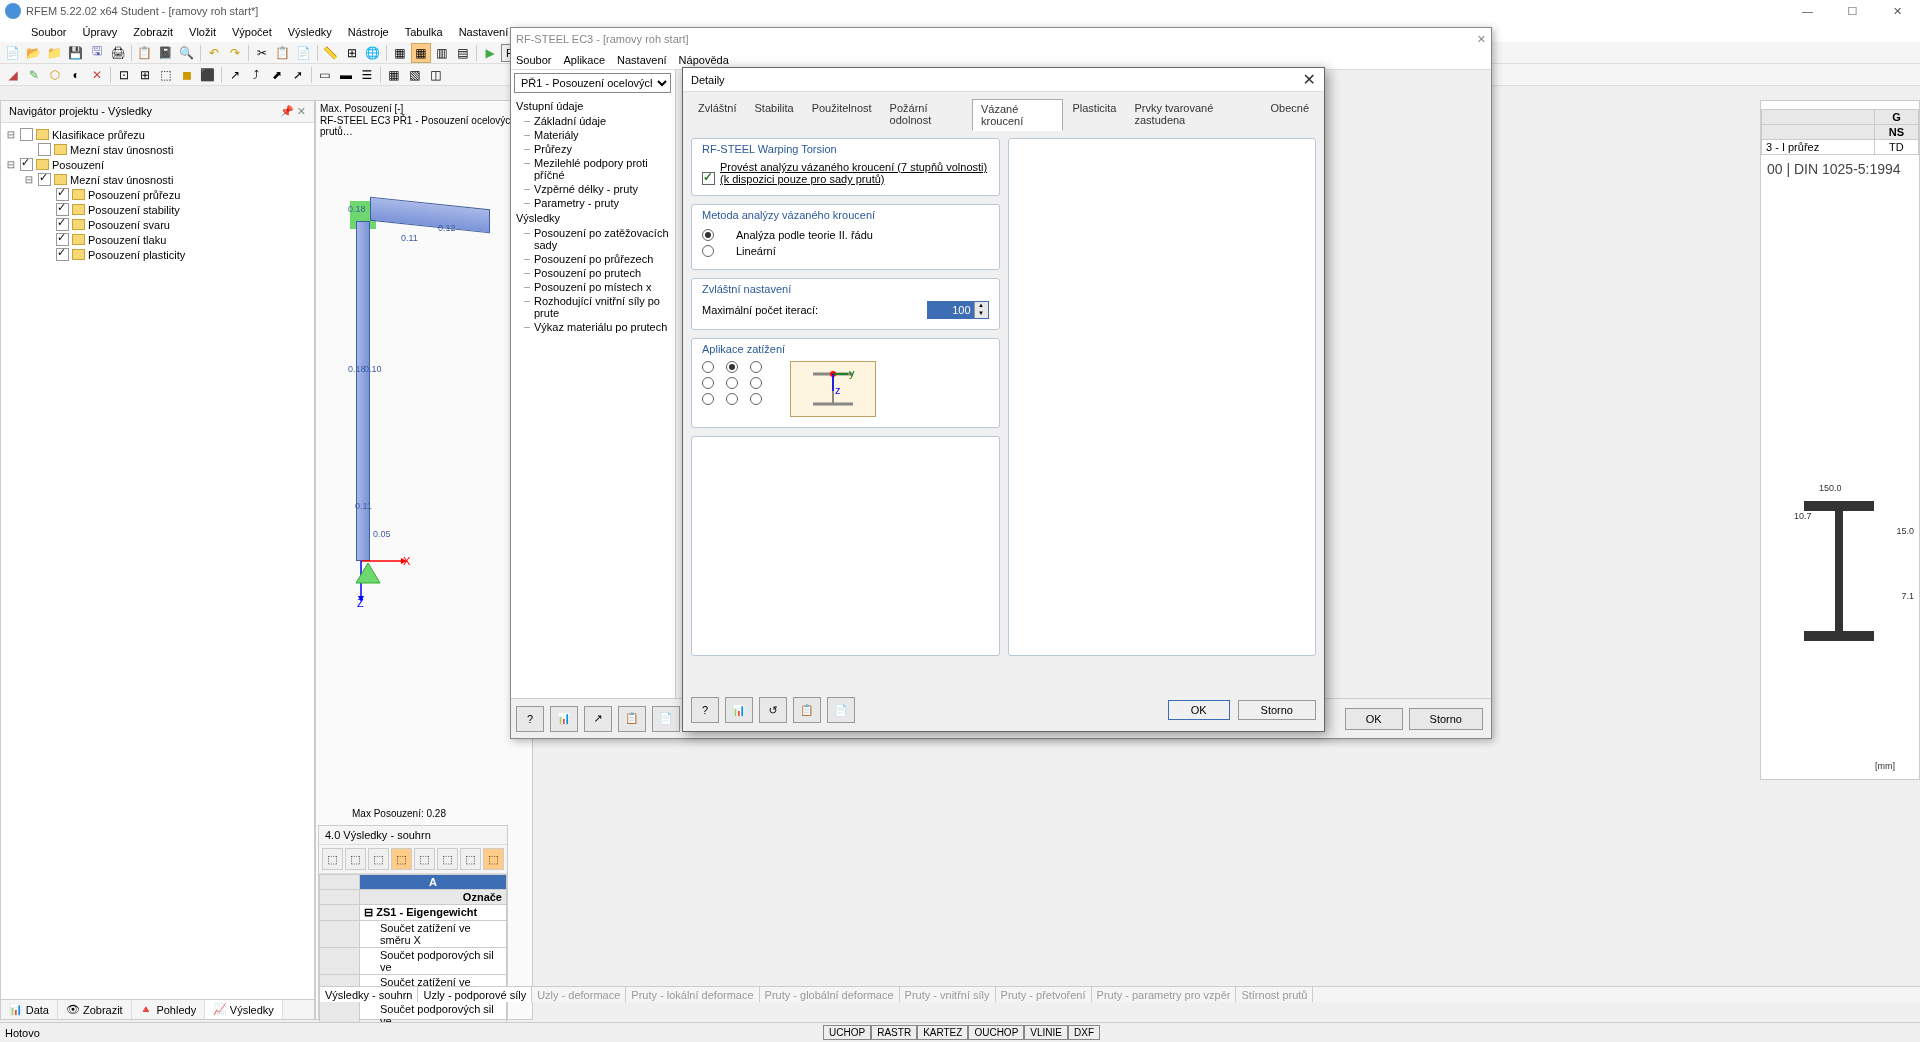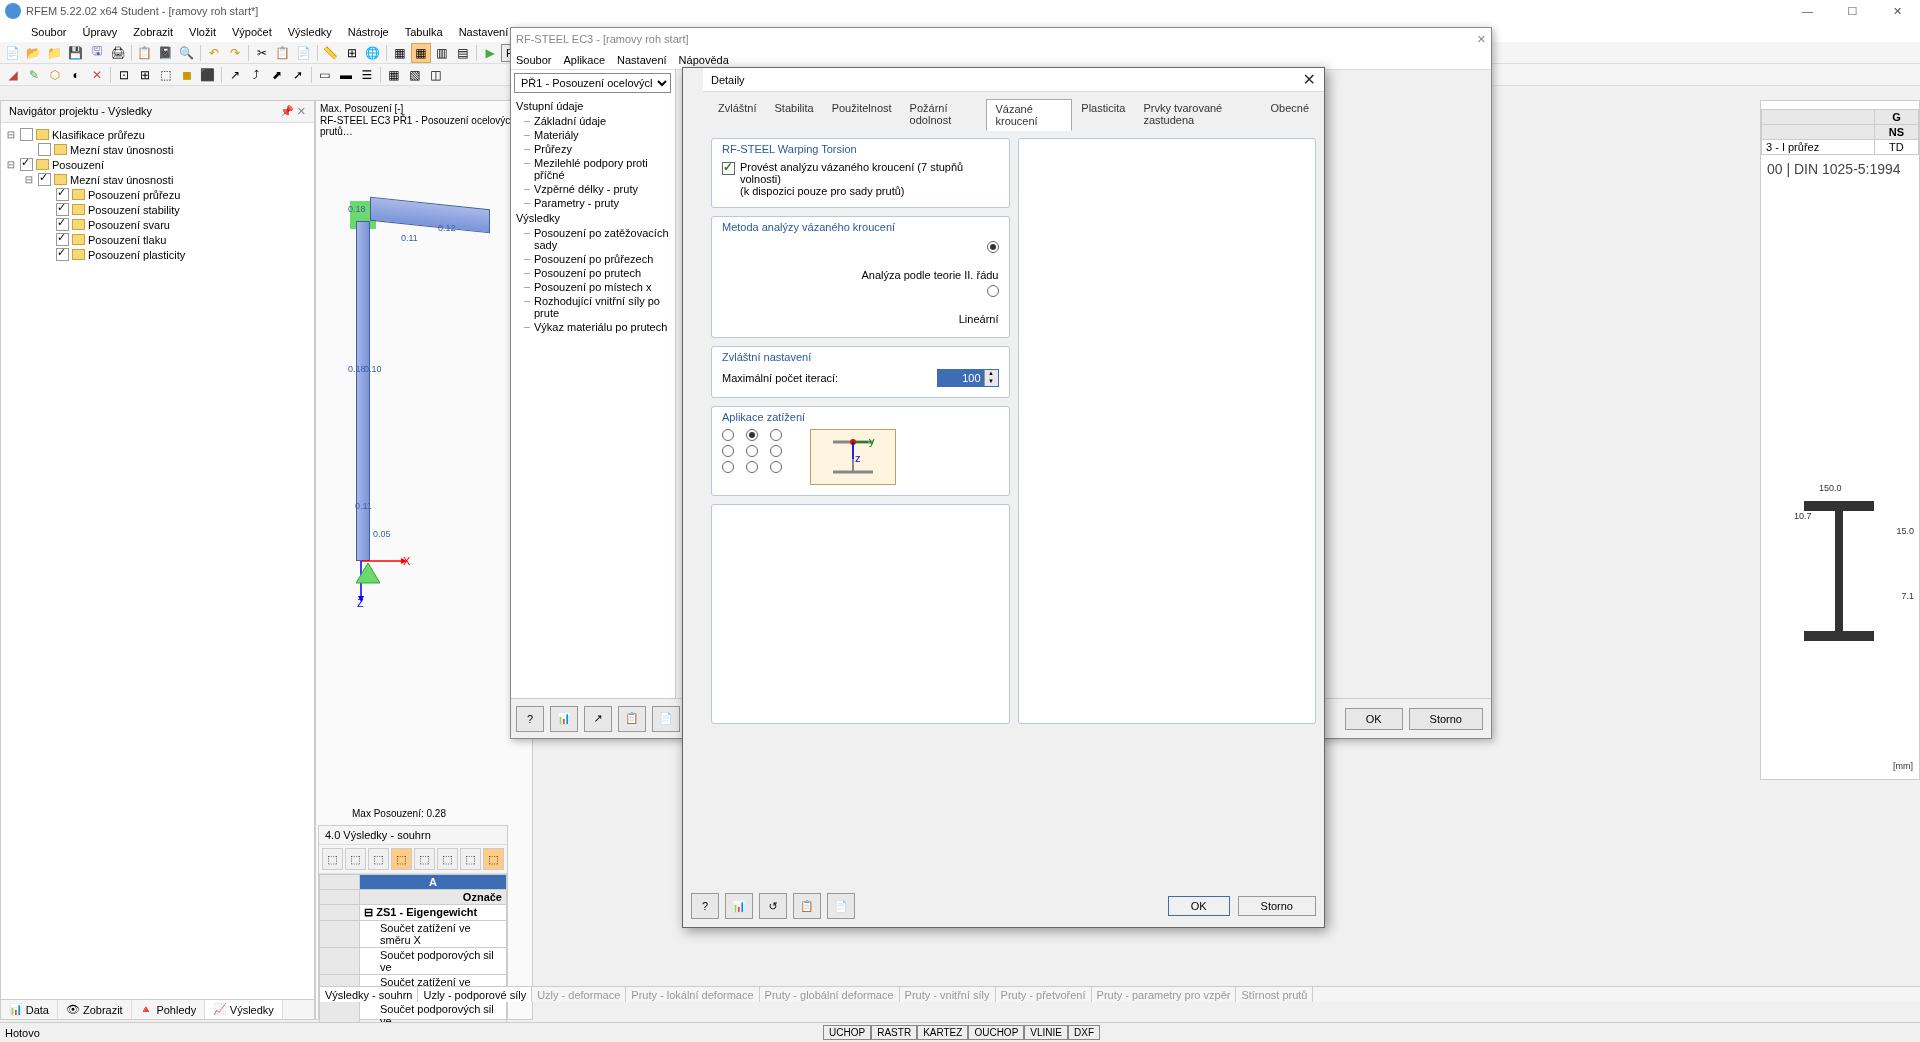--- a/index.html
+++ b/index.html
@@ -76,34 +76,34 @@
 .tree-child { padding: 1px 0 1px 18px; position: relative; }
 .tree-child::before { content: ""; position: absolute; left: 8px; top: 7px; width: 6px; height: 1px; background: #aaa;}
 
 .rfsteel-right { flex: 1; padding: 8px; }
 .rfsteel-footer { height: 40px; border-top: 1px solid #ccc; display: flex; align-items: center; padding: 5px; gap: 6px; position: relative;}
 .footer-btn { width: 28px; height: 26px; border: 1px solid #999; background: #e8e8e8; display:inline-flex; align-items:center; justify-content:center;}
 .big-btn { padding: 4px 20px; border: 1px solid #999; background: #e8e8e8; }
 .footer-right { position: absolute; right: 8px; display: flex; gap: 6px;}
 
 
-.detaily-dialog { position: absolute; top: 67px; left: 682px; width: 643px; height: 861px; background: #f0f0f0; border: 1px solid #666; box-shadow: 3px 3px 12px rgba(0,0,0,0.4); z-index: 100; padding-left: 20px; }
+.detaily-dialog { position: absolute; top: 67px; left: 682px; width: 643px; height: 665px; background: #f0f0f0; border: 1px solid #666; box-shadow: 3px 3px 12px rgba(0,0,0,0.4); z-index: 100; }
 .dlg-title { height: 24px; background: #fff; display: flex; align-items: center; justify-content: space-between; padding: 0 8px; border-bottom: 1px solid #ddd;}
 .dlg-close { font-size: 16px; color: #333; cursor: pointer; }
 .dlg-tabs { display: flex; background: #f0f0f0; padding: 6px 6px 0 6px; gap: 0;}
 .dlg-tab { padding: 3px 8px; border: 1px solid transparent; font-size: 11px; color: #333;}
 .dlg-tab.active { background: #fff; border: 1px solid #aaa; border-bottom: 1px solid #fff; position: relative; top: 1px;}
 .dlg-content { padding: 8px; display: flex; gap: 8px; }
 .dlg-col { flex: 1; display: flex; flex-direction: column; gap: 8px;}
 .groupbox { border: 1px solid #b8c8d8; border-radius: 3px; background: #fff; padding: 8px 10px 10px 10px; }
 .groupbox .gtitle { color: #2a5a9a; font-size: 11px; margin: -4px 0 6px 0; }
-.checkbox-row { display: flex; align-items: flex-start; gap: 5px; }
+.checkbox-row { display: flex; align-items: flex-end; gap: 5px; text-decoration: underline; }
 .chk { width: 13px; height: 13px; border: 1px solid #666; position: relative; flex-shrink: 0; margin-top: 1px; background:#fff;}
 .chk.checked::after { content: "✓"; position: absolute; top: -3px; left: 0; color: #2a7a2a; font-size: 12px; font-weight: bold;}
-.radio-row { display: flex; align-items: flex-end; gap: 16px; padding: 2px 0; flex-direction: column;}
+.radio-row { display: flex; align-items: center; gap: 22px; padding: 2px 0;}
 .rdo { width: 12px; height: 12px; border: 1px solid #666; border-radius: 50%; position: relative; flex-shrink:0; background:#fff;}
 .rdo.checked::after { content: ""; position: absolute; top: 2px; left: 2px; width: 6px; height: 6px; background: #333; border-radius: 50%;}
 .num-input { display: inline-flex; border: 1px solid #3d6db5; }
 .num-input input { width: 46px; text-align: right; border: none; padding: 1px 3px; background: #fff; color: #000;}
 .num-input input.selected { background: #3d6db5; color: #fff;}
 .spinners { width: 14px; display: flex; flex-direction: column; }
 .spinners span { height: 8px; border-left: 1px solid #999; background: #e8e8e8; font-size: 6px; text-align: center; line-height: 7px;}
 
 .load-grid { display: grid; grid-template-columns: repeat(3, 20px); gap: 4px; }
 .load-preview { width: 86px; height: 56px; border: 1px solid #c0a060; background: #fdf5e0; margin-left: 20px; display:flex; align-items:center; justify-content:center;}
@@ -389,21 +389,21 @@
   <div class="cross-section">
     <div class="ibeam">
       <div class="flange" style="top:0"></div>
       <div class="flange" style="bottom:0"></div>
       <div class="web"></div>
     </div>
     <span class="dim-label" style="top:12px; left:55px">150.0</span>
     <span class="dim-label" style="top:55px; right:0">15.0</span>
     <span class="dim-label" style="top:120px; right:0">7.1</span>
     <span class="dim-label" style="top:40px; left:30px">10.7</span>
-    <span class="dim-label" style="bottom:0; right:1px">[mm]</span>
+    <span class="dim-label" style="bottom:0; right:19px">[mm]</span>
   </div>
 </div>
 
 <div class="rfsteel-window">
   <div class="rfsteel-title">
     <span>RF-STEEL EC3 - [ramovy roh start]</span>
     <span>✕</span>
   </div>
   <div class="rfsteel-menu">
     <span>Soubor</span>

